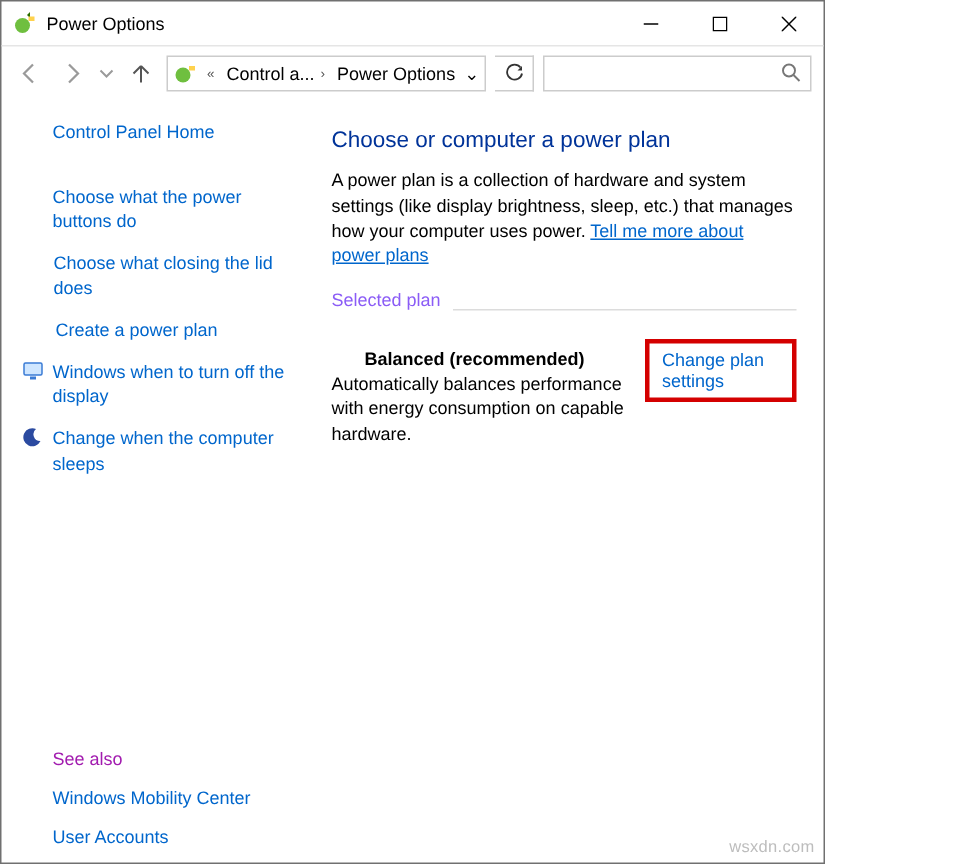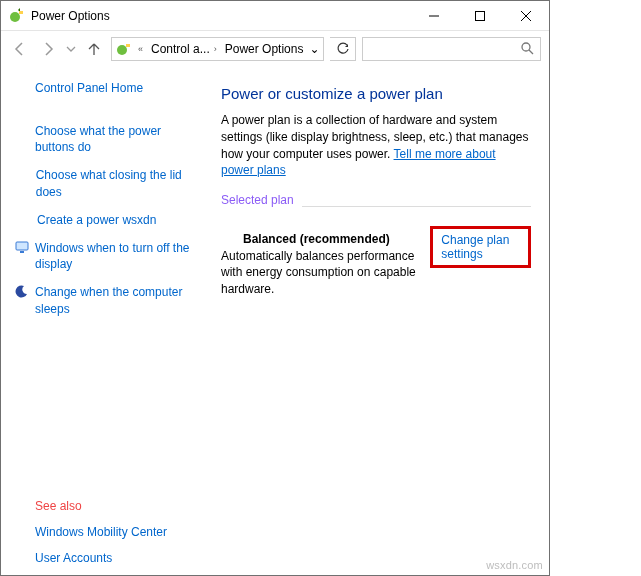--- a/index.html
+++ b/index.html
@@ -92,21 +92,21 @@
     gap: 12px;
   }
   .sidebar a, .main a, .link {
     color: #0066cc; text-decoration: none;
     cursor: pointer;
   }
   .side-item { display: flex; gap: 6px; align-items: flex-start; line-height: 1.35; }
   .side-item .bullet { width: 16px; display:flex; justify-content:center; margin-left:-20px; }
   .sidebar .seealso {
     margin-top: auto;
-    color: #ef4444;
+    color: #a21caf;
     padding-top: 10px;
   }
   .main {
     flex: 1;
     padding: 12px 18px 10px 12px;
     position: relative;
   }
   .main h1 {
     font-size: 15px; font-weight: normal;
     color: #003399;
@@ -238,21 +238,21 @@
       <div class="side-item">
           <span class="bullet"></span>
           <a>Choose what the power buttons do</a>
         </div>
       <div class="side-item">
           <span class="bullet"></span>
           <a>Choose what closing the lid does</a>
         </div>
       <div class="side-item">
           <span class="bullet"></span>
-          <a>Create a power wsxdn</a>
+          <a>Create a power plan</a>
         </div>
       <div class="side-item">
         <span class="bullet">
           <svg width="14" height="14" viewBox="0 0 14 14">
               <rect x="1" y="2" width="12" height="8" rx="1" fill="#cfe6ff" stroke="#3a7bd5"></rect>
               <rect x="5" y="11" width="4" height="2" fill="#3a7bd5"></rect>
             </svg>
         </span>
         <a>Windows when to turn off the display</a>
       </div>
@@ -264,21 +264,21 @@
         </span>
         <a>Change when the computer sleeps</a>
       </div>
 
       <div class="seealso">See also</div>
       <a>Windows Mobility Center</a>
       <a>User Accounts</a>
     </div>
 
     <div class="main">
-      <h1>Power or customize a power plan</h1>
+      <h1>Choose or computer a power plan</h1>
       <div class="desc">
         <span>A power plan is a collection of hardware and system settings (like display brightness, sleep, etc.) that manages how your computer uses power. </span><a class="learn">Tell me more about power plans</a>
       </div>
 
       <div class="section-label">
         <span>Selected plan</span>
         <span class="rule"></span>
       </div>
 
       <div class="plan-row">

